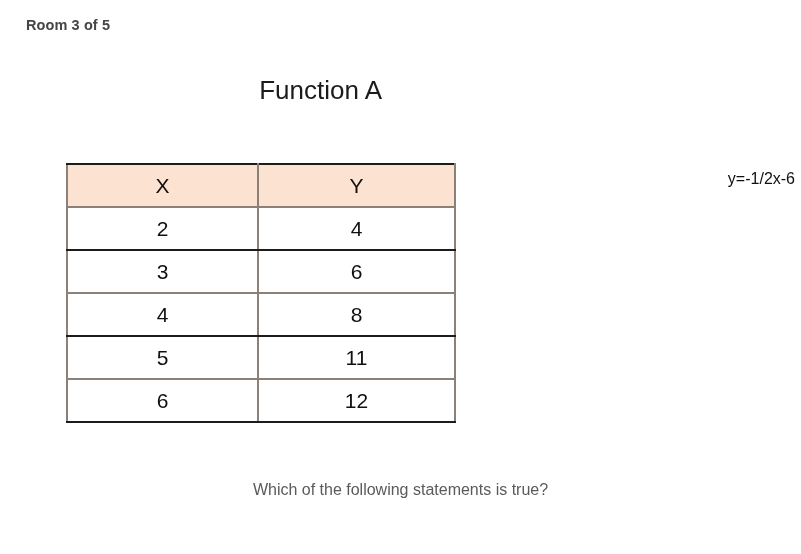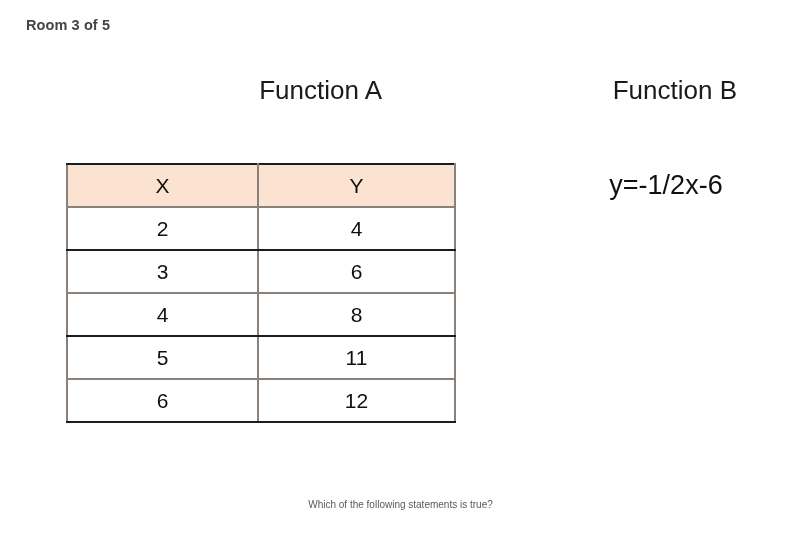--- a/index.html
+++ b/index.html
@@ -98,34 +98,34 @@
   #fn-a-table tbody tr.last-row td {
     border-bottom: 2px solid #1c1c1c;
   }
 
   
   #fn-b-equation {
     position: absolute;
     left: 537px;
     top: 170px;
     width: 258px;
-    text-align: center;
-    font-size: 27px;
+    text-align: right;
+    font-size: 16px;
     color: #101010;
     white-space: nowrap;
   }
 
   
   #question-prompt {
     position: absolute;
     left: 0;
-    top: 499px;
+    top: 481px;
     width: 801px;
     text-align: center;
-    font-size: 10px;
+    font-size: 16px;
     color: #5a5a5a;
     white-space: nowrap;
   }
 </style>
 </head>
 <body>
 
 <div id="slide">
 
   <div class="room-label">Room 3 of 5</div>
@@ -160,19 +160,18 @@
         <td>5</td>
         <td>11</td>
       </tr>
       <tr class="last-row">
         <td>6</td>
         <td>12</td>
       </tr>
     </tbody>
   </table>
 
-  <div class="fn-title" id="fn-b-title">Function B</div>
 
   <div id="fn-b-equation">y=-1/2x-6</div>
 
   <div id="question-prompt">Which of the following statements is true?</div>
 
 </div>
 
 </body></html>

